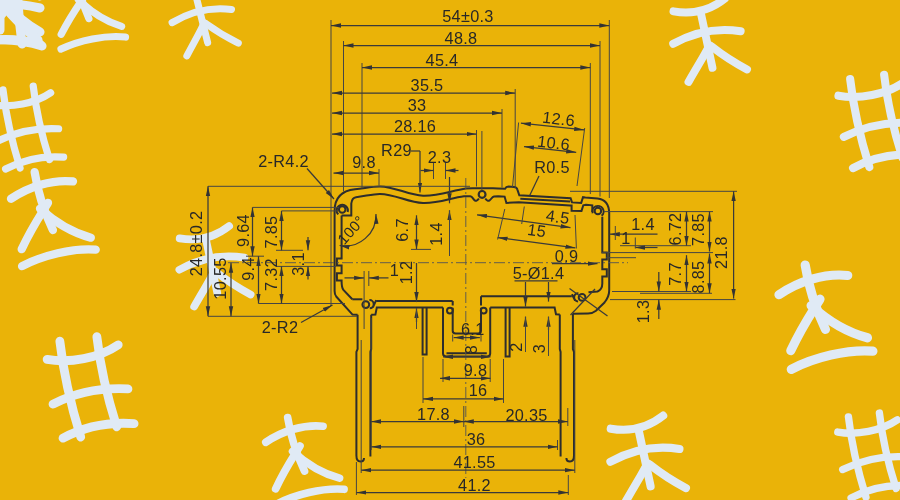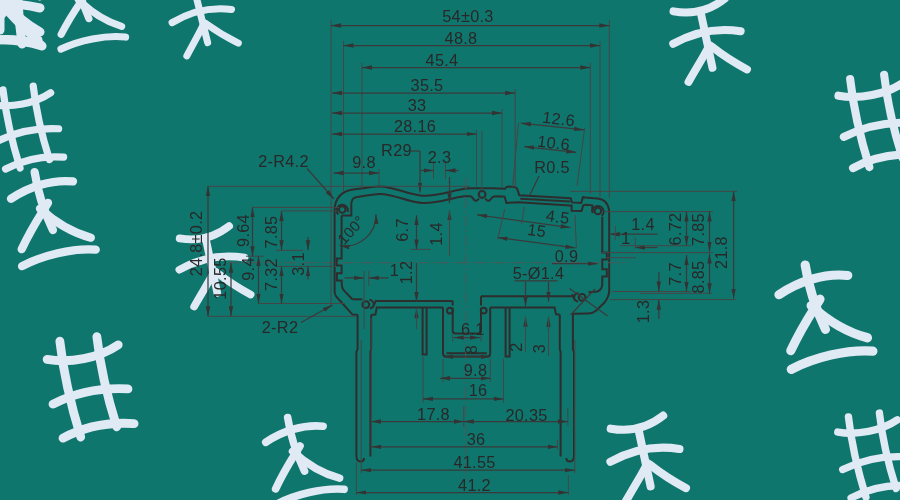--- a/index.html
+++ b/index.html
@@ -1,16 +1,16 @@
 <!DOCTYPE html>
 <html><head>
 <meta charset="utf-8">
 <style>
 html,body{margin:0;padding:0;background:#ffffff;}
-#c{width:900px;height:500px;position:relative;overflow:hidden;background:#0f766e;}
+#c{width:900px;height:500px;position:relative;overflow:hidden;background:#eab308;}
 .t{font-family:"Liberation Sans",sans-serif;fill:#282828;text-anchor:middle;letter-spacing:0.3px;}
 .d{stroke:#3a3a3a;stroke-width:1.25;fill:none;}
 .e{stroke:#454545;stroke-width:1.0;fill:none;}
 .p{stroke:#2d2d2d;stroke-width:2.0;fill:none;}
 .cl{stroke:#555;stroke-width:0.9;fill:none;stroke-dasharray:11 3 2 3;}
 </style>
 </head>
 <body>
 <div id="c">
 <svg width="900" height="500" viewBox="0 0 900 500">

